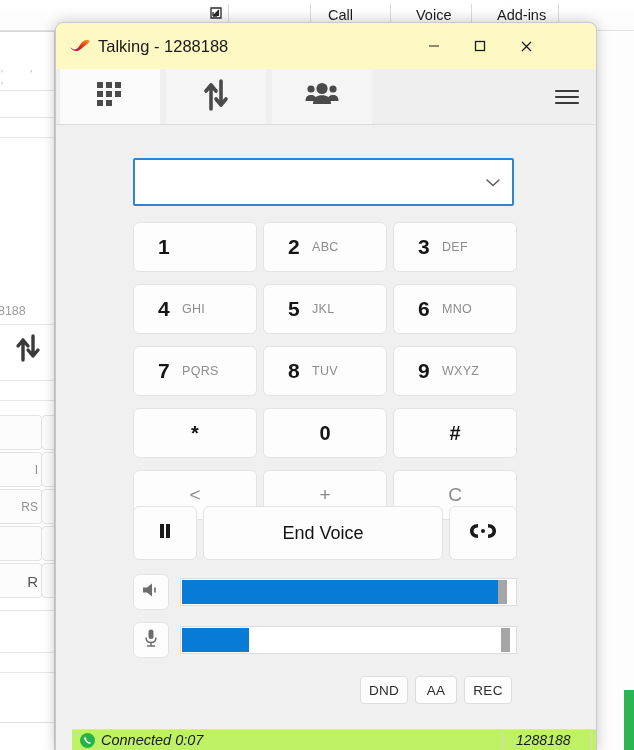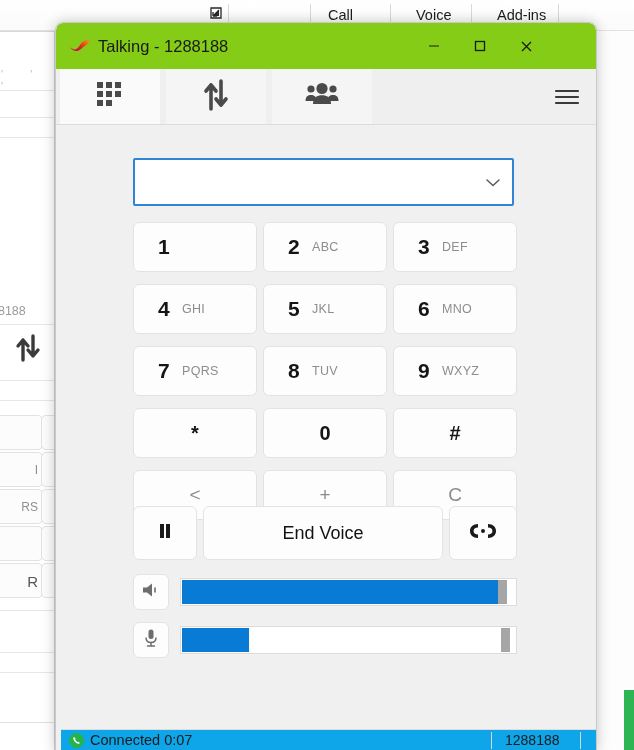--- a/index.html
+++ b/index.html
@@ -49,21 +49,21 @@
     background:#f0f0f0;
     border:1px solid #c9c9c9;
     border-radius:8px 8px 0 0;
     box-shadow:0 0 14px rgba(0,0,0,.22);
     overflow:hidden;
   }
 
   
   .titlebar{
     position:relative;height:46px;width:100%;
-    background:#84cc16;
+    background:#fef9c3;
     border-radius:7px 7px 0 0;
   }
   .app-icon{position:absolute;left:13px;top:14px;width:22px;height:18px;}
   .title-text{
     position:absolute;left:42px;top:0;height:46px;line-height:46px;
     font-size:16.5px;color:#1a1a1a;white-space:nowrap;
   }
   .wbtn{
     position:absolute;top:0;width:46px;height:46px;
     display:flex;align-items:center;justify-content:center;
@@ -172,22 +172,22 @@
     background:#fdfdfd;border:1px solid #dcdcdc;border-radius:4px;
     box-sizing:border-box;display:flex;align-items:center;justify-content:center;
     font-size:13.5px;color:#2b2b2b;letter-spacing:.3px;
   }
   .sb.b1{left:0;width:48px;}
   .sb.b2{left:55px;width:42px;}
   .sb.b3{left:104px;width:48px;}
 
   
   .statusbar{
-    position:absolute;left:5px;bottom:0;width:100%;height:21px;
-    background:#0ea5e9;border-top:1px solid #dcdcdc;
+    position:absolute;left:16px;bottom:0;width:100%;height:21px;
+    background:#bef264;border-top:1px solid #dcdcdc;font-style:italic;
   }
   .status-ico{position:absolute;left:8px;top:3px;width:15px;height:15px;}
   .status-text{
     position:absolute;left:29px;top:0;height:21px;line-height:21px;
     font-size:14.5px;color:#1b1b1b;white-space:nowrap;
   }
   .status-sep{position:absolute;top:2px;width:1px;height:17px;background:#d6d6d6;}
   .status-num{
     position:absolute;top:0;height:21px;line-height:21px;
     font-size:14px;color:#1b1b1b;white-space:nowrap;
@@ -470,20 +470,31 @@
             <path d="M8 14.5 V18 M4.5 18 H11.5" stroke="#6d6d6d" stroke-width="1.5" stroke-linecap="round"></path>
           </svg>
         </span>
       </div>
       <div class="track">
         <div class="fill" id="mic-fill" style="width: 67px;"></div>
         <div class="thumb" id="mic-thumb" style="left: 320px;"></div>
       </div>
     </div>
 
+    <div class="smallbtns">
+      <div class="sb b1">
+          <span>DND</span>
+        </div>
+      <div class="sb b2">
+          <span>AA</span>
+        </div>
+      <div class="sb b3">
+          <span>REC</span>
+        </div>
+    </div>
   </div>
 
   <div class="statusbar">
     <span class="status-ico">
       <svg width="15" height="15" viewBox="0 0 15 15">
         <circle cx="7.5" cy="7.5" r="7.5" fill="#24b44a"></circle>
         <path d="M5 4 C4.2 4.6, 4 5.6, 4.6 6.8 C5.4 8.6, 6.8 10, 8.4 10.6 C9.6 11.1, 10.5 10.8, 11 10 L9.4 8.7 C9 9.1, 8.6 9.1, 8.1 8.8 C7.3 8.3, 6.7 7.6, 6.3 6.8 C6.1 6.3, 6.2 5.9, 6.6 5.6 Z" fill="#ffffff"></path>
       </svg>
     </span>
     <span class="status-text">Connected 0:07</span>

